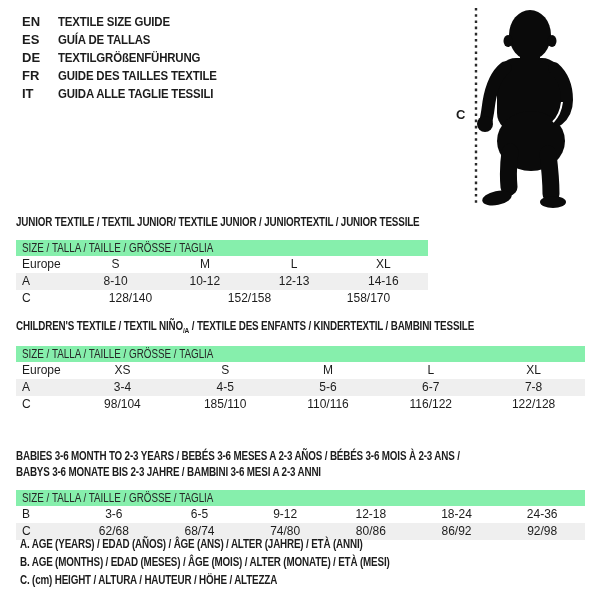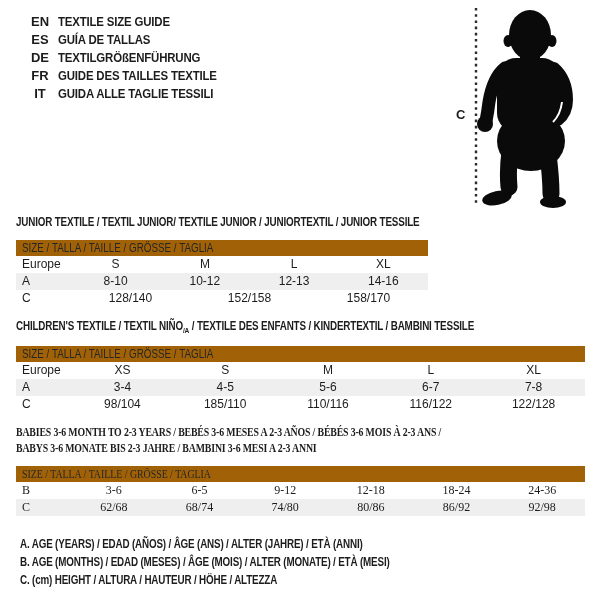--- a/index.html
+++ b/index.html
@@ -3,37 +3,37 @@
 <meta charset="utf-8">
 <style>
   html,body{margin:0;padding:0;}
   body{
     width:600px;height:600px;background:#ffffff;
     font-family:"Liberation Sans",sans-serif;color:#1c1c1c;
     position:relative;overflow:hidden;
     -webkit-font-smoothing:antialiased;
   }
   
-  .lang-block{position:absolute;left:22px;top:13px;text-align:center;}
+  .lang-block{position:absolute;left:22px;top:13px;}
   .lang-row{display:flex;height:18px;line-height:18px;font-size:13px;font-weight:700;}
   .lang-code{width:36px;flex:0 0 36px;}
   .lang-label{white-space:nowrap;transform:scaleX(0.88);transform-origin:left center;letter-spacing:-0.2px;}
   
   .figure-wrap{position:absolute;left:450px;top:4px;width:134px;height:208px;}
   .figure-c-label{position:absolute;left:6px;top:103px;font-size:13px;font-weight:700;}
   
   .table-block{position:absolute;left:16px;}
   .tb-1{top:214px;width:412px;}
   .tb-2{top:318px;width:569px;}
-  .tb-3{top:424px;width:569px;font-family:Liberation Serif, serif;}
+  .tb-3{top:448px;width:569px;}
   .t-title{font-size:12px;font-weight:700;line-height:16px;white-space:nowrap;
            letter-spacing:-0.2px;transform:scaleX(0.82);transform-origin:left top;
            margin-bottom:10px;}
   .t-title .sub{font-size:8px;position:relative;top:3px;}
-  .t-head{height:16px;line-height:16px;background:#a16207;padding-left:6px;font-size:12px;color:#262626;}
+  .t-head{height:16px;line-height:16px;background:#86efac;padding-left:6px;font-size:12px;color:#262626;}
   .t-head-inner{display:inline-block;white-space:nowrap;transform:scaleX(0.82);transform-origin:left center;}
   .t-rows .t-row{display:flex;height:17px;line-height:17px;font-size:12px;}
   .t-rows .t-row:nth-child(even){background:#efefef;}
   .t-row-label{flex:0 0 55px;width:55px;padding-left:6px;box-sizing:border-box;}
   .t-cell{flex:1 1 0;text-align:center;}
   
   .footnotes{position:absolute;left:20px;top:535px;}
   .footnote{font-size:12px;font-weight:700;line-height:18px;white-space:nowrap;
             letter-spacing:-0.2px;transform:scaleX(0.82);transform-origin:left top;}
 </style>

